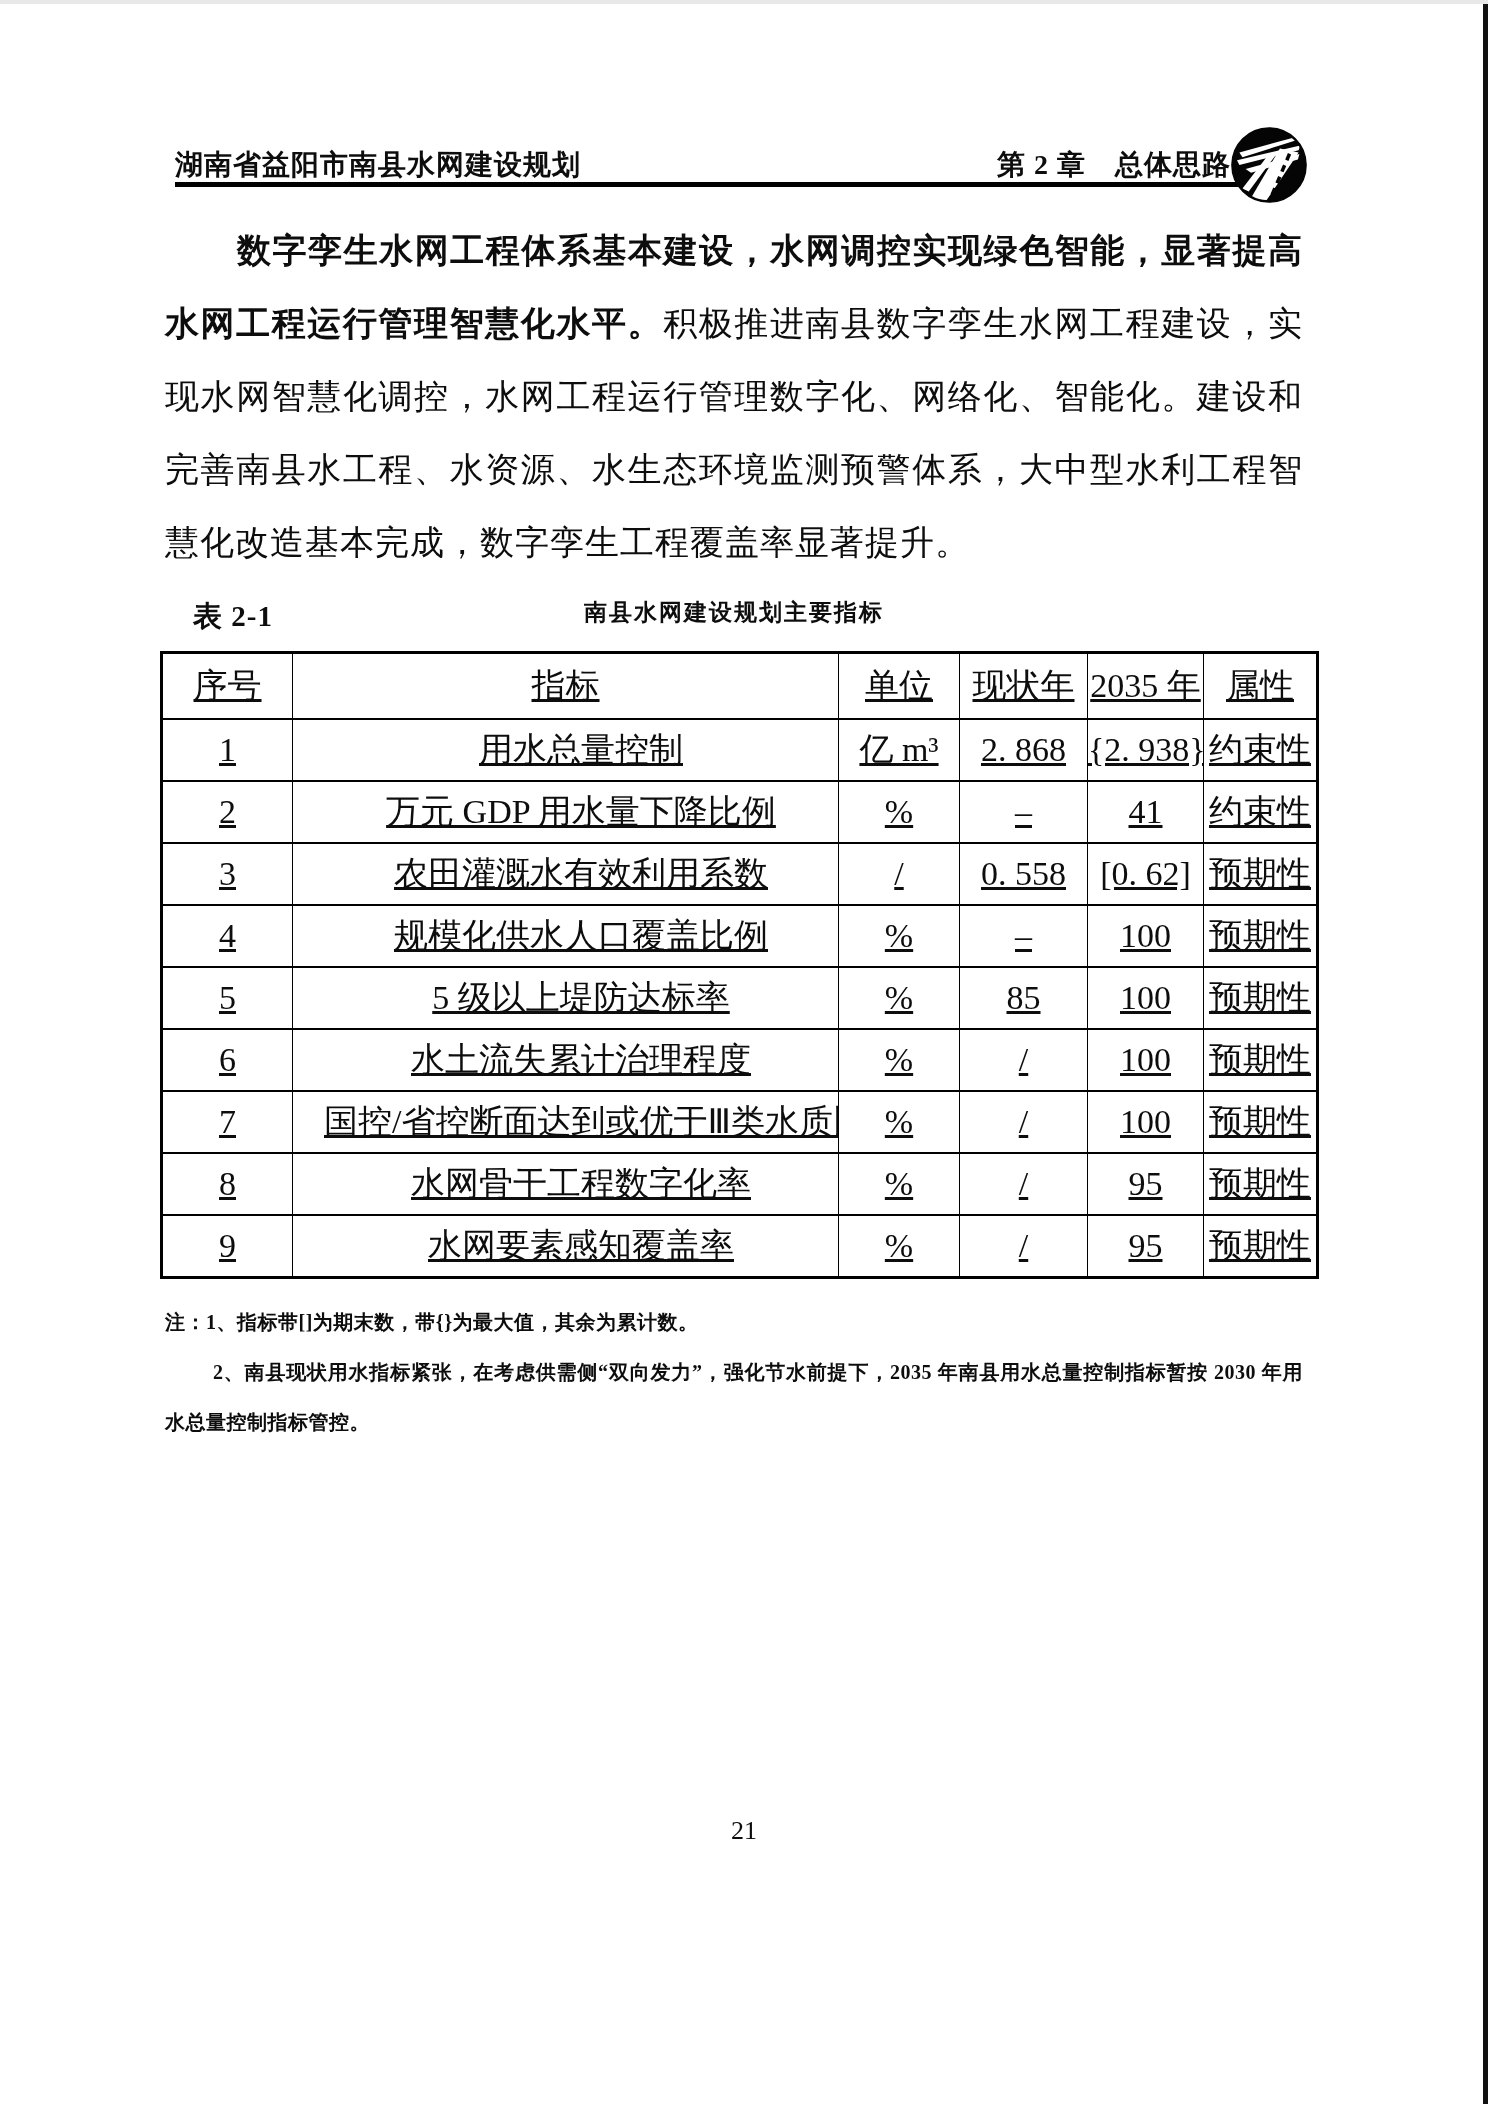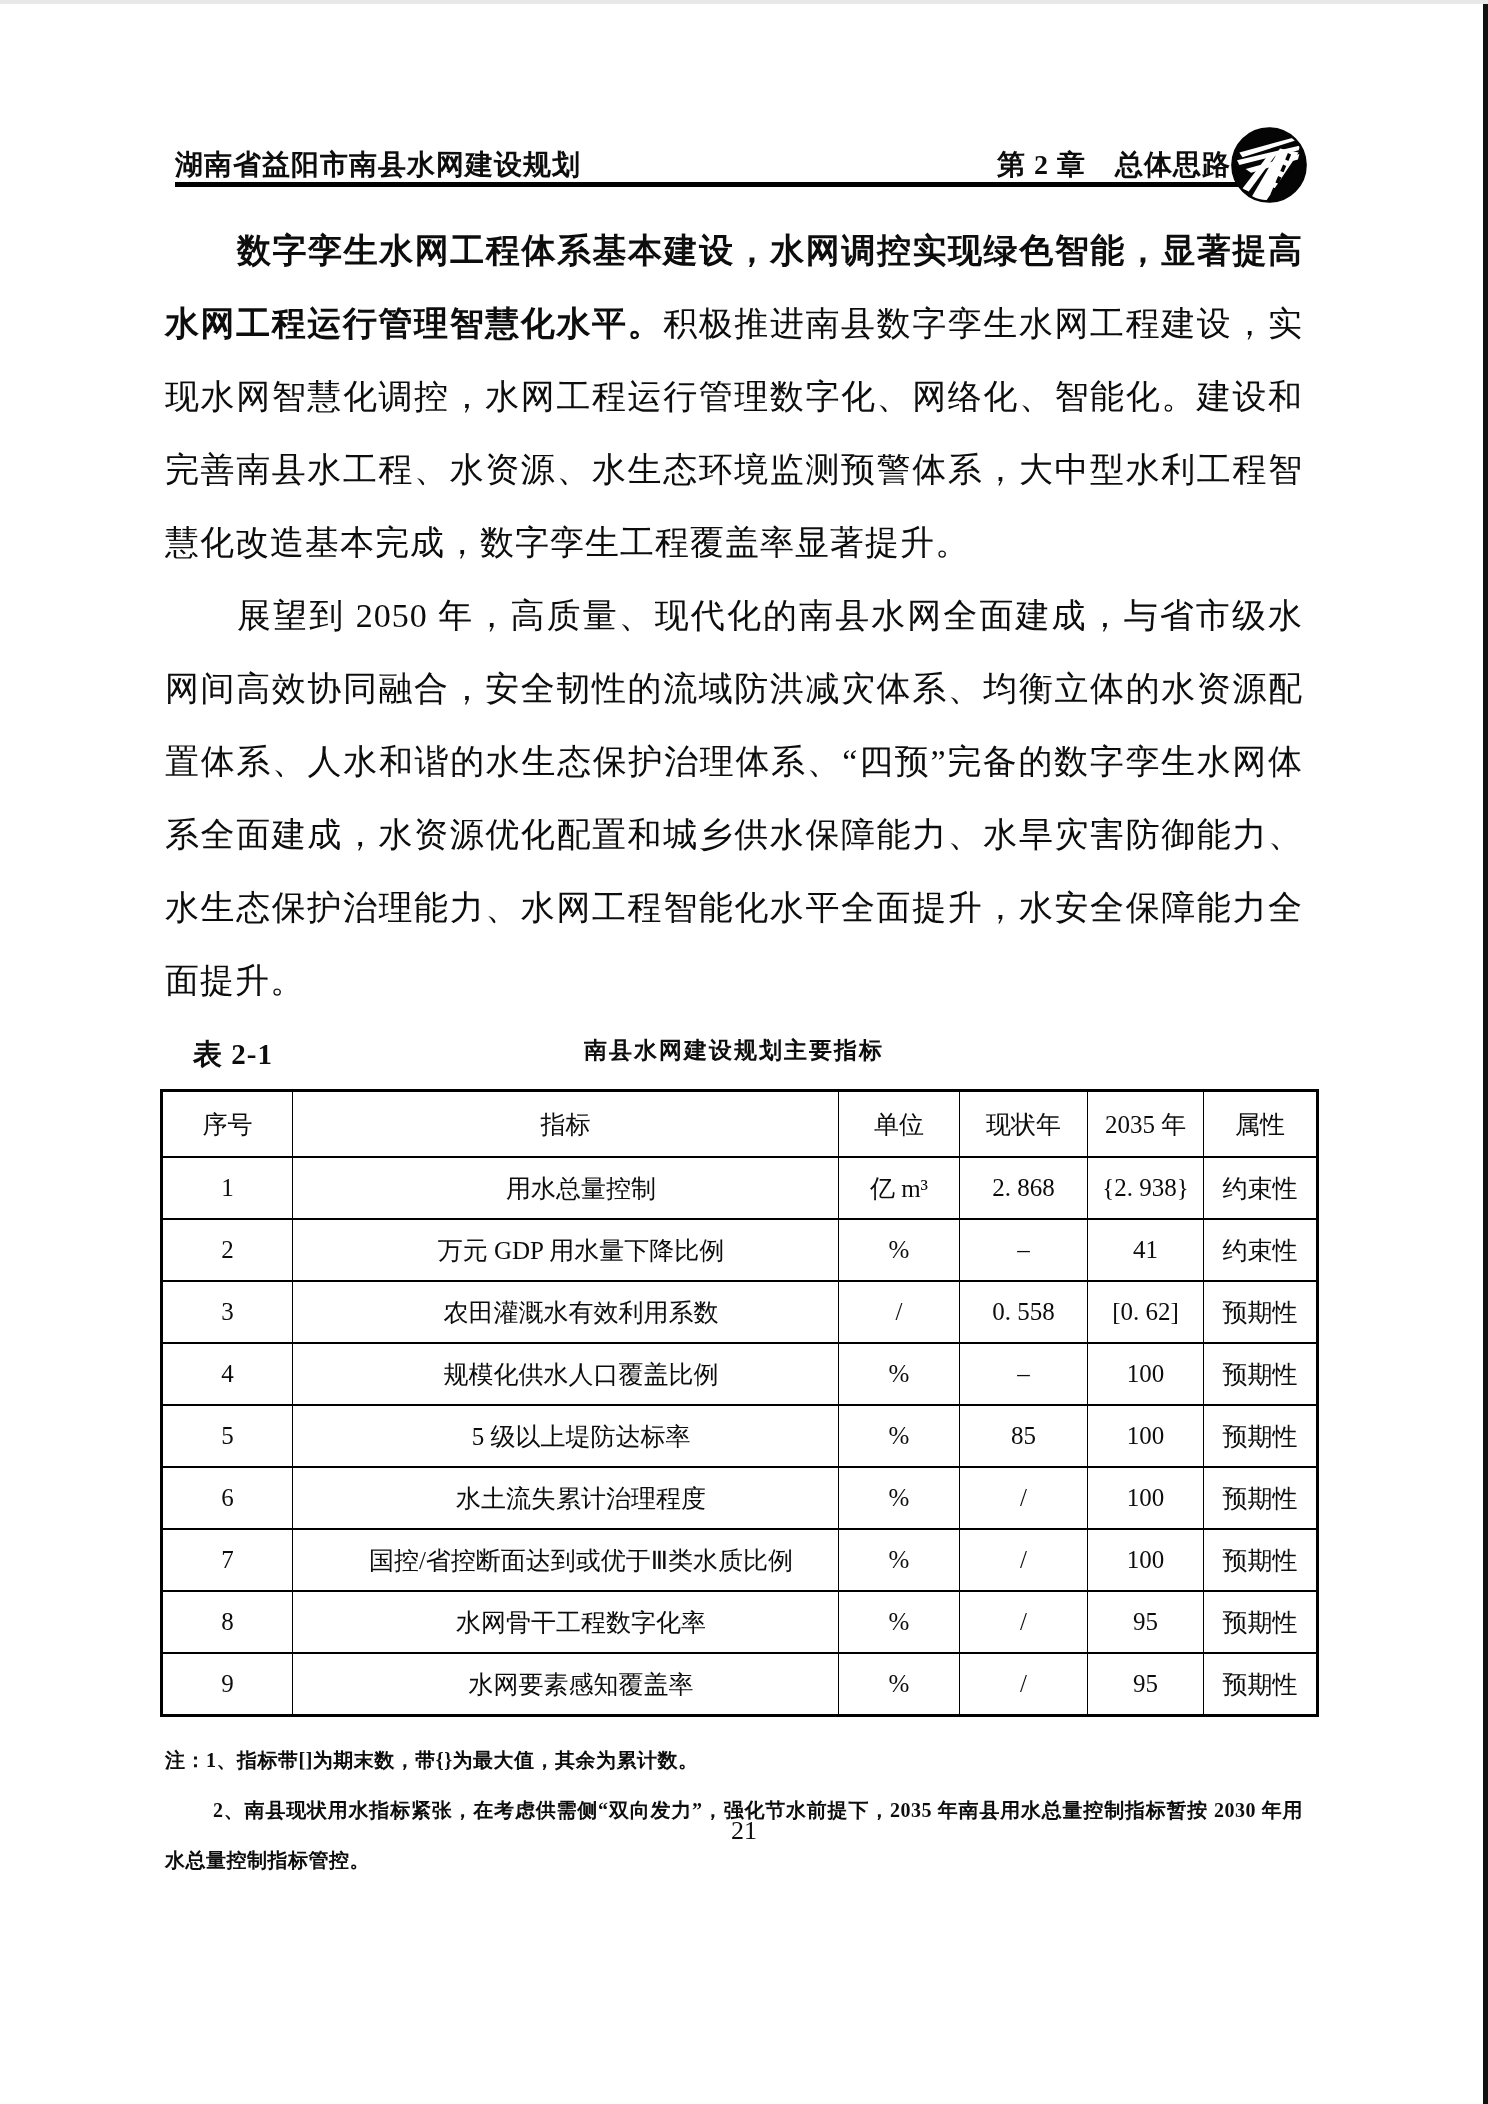--- a/index.html
+++ b/index.html
@@ -57,23 +57,23 @@
   }
   
   table.ind{
     border-collapse:collapse;table-layout:fixed;
     width:1156px;margin-left:-5px;margin-top:12px;
     border:3px solid #000;
   }
   table.ind th, table.ind td{
     border-left:1px solid #000;border-right:1px solid #000;
     border-top:2px solid #000;border-bottom:2px solid #000;
-    font-size:25px;font-weight:normal;
+    font-size:34px;font-weight:normal;
     text-align:center;vertical-align:middle;
-    padding:0;white-space:nowrap;overflow:hidden;
+    padding:0;white-space:nowrap;overflow:hidden;text-decoration:underline;
   }
   table.ind tr.hrow th{height:64px;}
   table.ind tr.drow td{height:60px;}
   table.ind td.c-ind{text-align:center;padding-left:31px;}
   
   .notes{margin-top:18px;}
   .note{
     margin:0;font-size:20px;line-height:50px;font-weight:700;
     text-align:justify;letter-spacing:0.5px;
   }
@@ -109,21 +109,20 @@
       <circle cx="50" cy="50" r="47" fill="none" stroke="#050505" stroke-width="3"></circle>
     </svg>
   </div>
 
   <div class="edge-strip"></div>
 
   <div class="content">
 
     <p class="para"><b>数字孪生水网工程体系基本建设，水网调控实现绿色智能，显著提高水网工程运行管理智慧化水平。</b><span>积极推进南县数字孪生水网工程建设，实现水网智慧化调控，水网工程运行管理数字化、网络化、智能化。建设和完善南县水工程、水资源、水生态环境监测预警体系，大中型水利工程智慧化改造基本完成，数字孪生工程覆盖率显著提升。</span></p>
 
-    <p class="para">展望到 2050 年，高质量、现代化的南县水网全面建成，与省市级水网间高效协同融合，安全韧性的流域防洪减灾体系、均衡立体的水资源配置体系、人水和谐的水生态保护治理体系、“四预”完备的数字孪生水网体系全面建成，水资源优化配置和城乡供水保障能力、水旱灾害防御能力、水生态保护治理能力、水网工程智能化水平全面提升，水安全保障能力全面提升。</p>
 
     <div class="tcap">
       <span class="tcap-label">表 2-1</span>
       <span class="tcap-title">南县水网建设规划主要指标</span>
     </div>
 
     <table class="ind">
       <colgroup>
         <col style="width:131px">
           <col style="width:546px">

